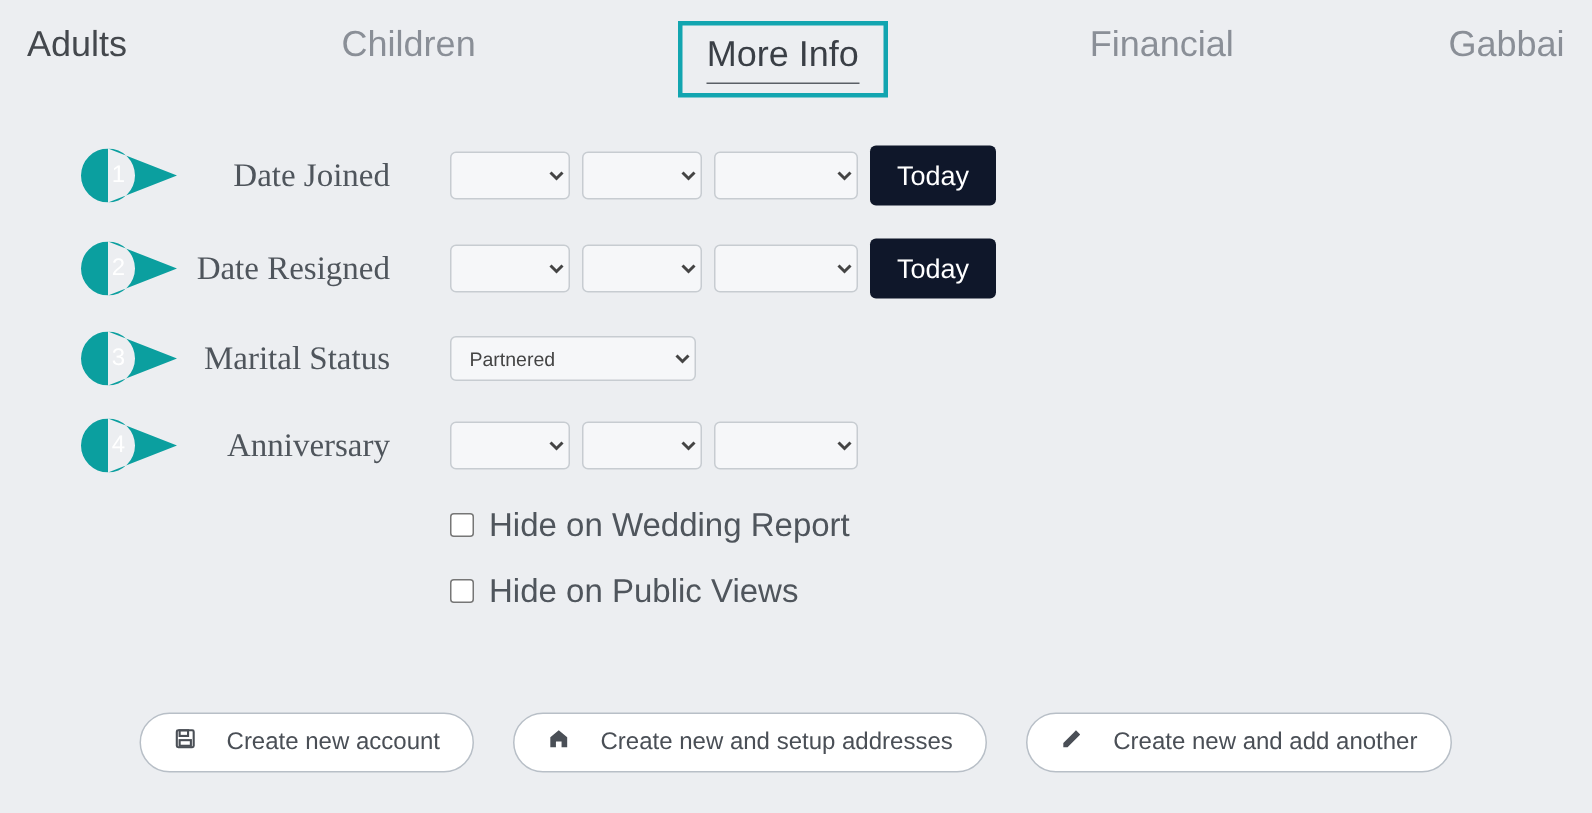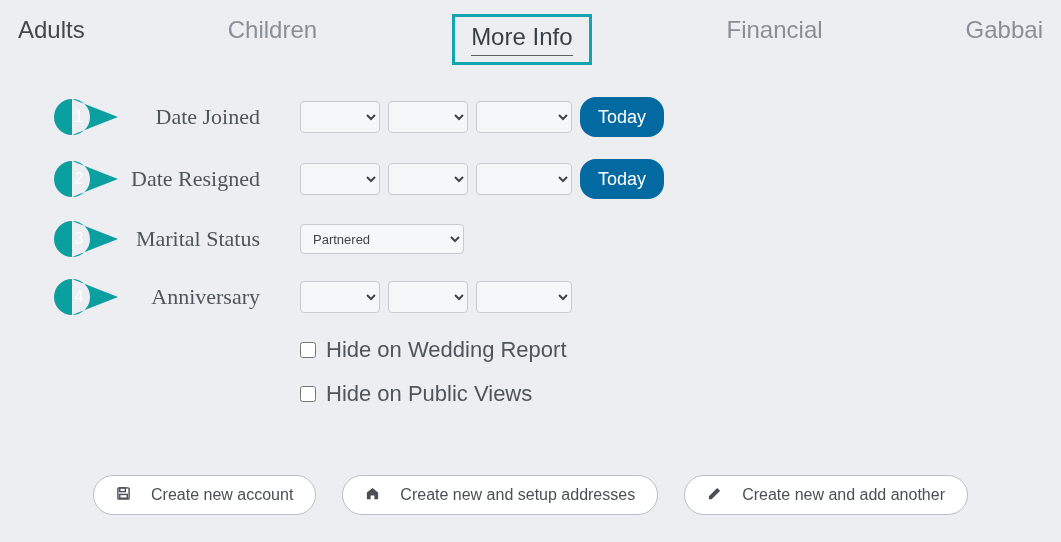--- a/index.html
+++ b/index.html
@@ -81,24 +81,24 @@
       background: #f6f7f9;
       font-size: 13px;
       color: #444;
       padding: 0 6px;
       cursor: pointer;
     }
     .sel-narrow { width: 80px; }
     .sel-wide { width: 96px; }
     .sel-marital { width: 164px; height: 30px; font-size: 13px; padding: 0 8px; }
     .btn-today {
-      background: #0369a1;
+      background: #0f172a;
       color: #fff;
       border: none;
-      border-radius: 16px;
+      border-radius: 4px;
       height: 40px;
       padding: 0 18px;
       font-size: 18px;
       cursor: pointer;
     }
     .check-row {
       display: flex;
       align-items: center;
       margin-left: 300px;
       margin-bottom: 18px;

